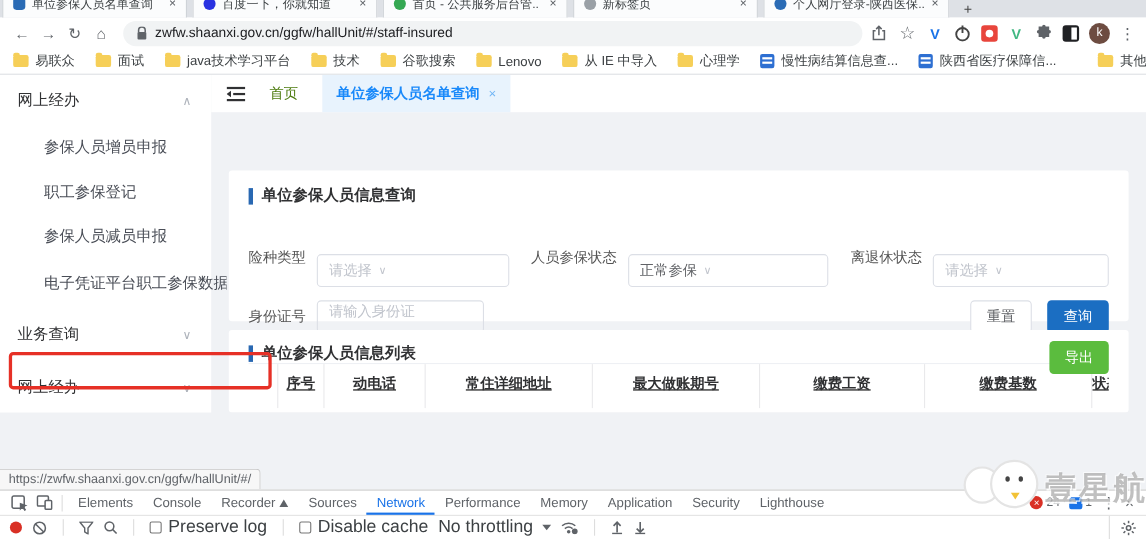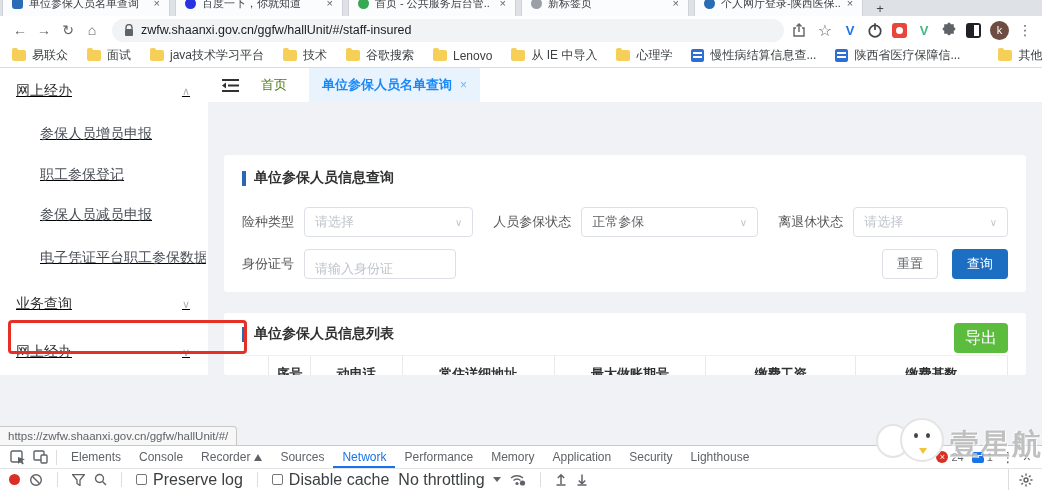--- a/index.html
+++ b/index.html
@@ -36,60 +36,60 @@
   .siteic { width:13px; height:13px; background:#2d6fd2; border-radius:2px; position:relative; flex-shrink:0; }
   .siteic:before { content:""; position:absolute; left:2px; top:3px; width:9px; height:2px; background:#fff; }
   .siteic:after { content:""; position:absolute; left:2px; top:7px; width:9px; height:2px; background:#fff; }
   .bmsep { width:1px; height:14px; background:#dadce0; margin-left:auto; }
 
   
   .page { position:relative; height:377px; background:#f0f2f5; overflow:hidden; }
   .appheader { height:70px; background:#2968b2; color:#fff; display:flex; align-items:center; padding-left:26px; font-size:22px; font-weight:bold; letter-spacing:1px; }
   .pagebody { display:flex; height:307px; }
 
-  .sidebar { width:208px; background:#fff; flex-shrink:0; position:relative; z-index:4; font-size:14px;text-decoration:underline; }
+  .sidebar { width:192px; background:#fff; flex-shrink:0; position:relative; z-index:4; font-size:14px; }
   .sgroup { height:46px; display:flex; align-items:center; justify-content:space-between; padding:0 18px 0 16px; color:#303133; }
   .schild { height:41px; display:flex; align-items:center; padding-left:40px; color:#4a4e57; white-space:nowrap; }
   .schild.h40 { height:40px; }
   .schild.long { height:45px; width:206px; overflow:hidden; }
   .sgroup.g2 { height:48px; }
   .chev { color:#aeb3bb; font-size:11px; }
 
   .redbox { position:absolute; left:8px; top:252px; width:239px; height:34px; border:3px solid #e63026; border-radius:4px; z-index:8; pointer-events:none; }
 
   .main { flex:1; min-width:0; display:flex; flex-direction:column; }
   .viewtabs { height:34px; background:#fff; display:flex; align-items:center; gap:22px; padding-left:14px; flex-shrink:0; }
   .foldic { display:flex; align-items:center; }
   .vt-home { color:#4d7c0f; font-size:13px; }
   .vt-active { height:34px; display:flex; align-items:center; gap:8px; background:#e8f3fd; color:#1989fa; font-weight:bold; font-size:13px; padding:0 13px; }
   .vt-active .x { font-weight:normal; color:#6fb4f5; font-size:12px; }
 
-  .content { flex:1; padding:53px 16px 0; display:flex; flex-direction:column; gap:21px; overflow:hidden; }
+  .content { flex:1; padding:53px 16px 0; display:flex; flex-direction:column; gap:8px; overflow:hidden; }
   .card { background:#fff; border-radius:3px; }
   .card1 { height:137px; padding:14px 18px 0; }
   .card2 { flex:1; padding:12px 18px 0; position:relative; overflow:hidden; }
   .sectitle { display:flex; align-items:center; gap:8px; font-size:14px; font-weight:bold; color:#303133; }
   .secbar { width:4px; height:15px; background:#2968b2; flex-shrink:0; }
 
   .frow { display:flex; align-items:center; font-size:13px; color:#555; }
   .frow1 { margin-top:20px; }
   .frow2 { margin-top:12px; }
   .flabel { margin-right:10px; white-space:nowrap; }
-  .sel { height:30px; border:1px solid #dcdfe6; border-radius:4px; display:flex; align-items:center; justify-content:space-between; padding:0 10px; background:#fff; }
+  .sel { height:30px; border:1px solid #dcdfe6; border-radius:4px; display:flex; align-items:center; justify-content:flex-start; padding:0 10px; background:#fff;margin-top:24px; }
   .w1{width:175px; margin-right:20px;} .w2{width:183px; margin-right:20px;} .w3{width:160px;}
   .ph { color:#c0c4cc; } .val { color:#606266; }
   .car { color:#c0c4cc; font-size:10px; margin-left:6px; }
-  .inp { width:152px; height:30px; border:1px solid #dcdfe6; border-radius:4px; display:flex; align-items:flex-end; padding:0 10px; color:#c0c4cc; }
+  .inp { width:152px; height:30px; border:1px solid #dcdfe6; border-radius:4px; display:flex; align-items:flex-start; padding:0 10px; color:#c0c4cc; }
   .spacer { flex:1; }
   .btn { height:30px; border-radius:4px; font-size:13px; display:flex; align-items:center; justify-content:center; cursor:pointer; }
   .btn-reset { width:56px; background:#fff; border:1px solid #dcdfe6; color:#606266; }
   .btn-query { width:56px; background:#1b6ec2; color:#fff; margin-left:14px; }
-  .btn-export { width:54px; height:30px; background:#5bbc3e; color:#fff; border-radius:4px; font-size:16px; display:flex; align-items:center; justify-content:center; position:absolute; right:18px; top:10px; }
-
-  .thead { display:flex; margin-top:12px; border-top:1px solid #eef0f4; }
+  .btn-export { width:54px; height:30px; background:#5bbc3e; color:#fff; border-radius:4px; font-size:13px; display:flex; align-items:center; justify-content:center; position:absolute; right:18px; top:10px; }
+
+  .thead { display:flex; border-top:1px solid #eef0f4;text-decoration:underline; }
   .th { height:40px; padding-top:9px; text-align:center; font-size:13px; font-weight:bold; color:#303133; border-left:1px solid #e9e9eb; white-space:nowrap; overflow:hidden; }
   .th:first-child { border-left:none; }
   .tc0{width:26px;} .tc1{width:42px;} .tc2{width:92px;} .tc3{width:152px;} .tc4{width:152px;} .tc5{width:150px;} .tc6{width:152px;} .tc7{flex:1;}
 
   .statusbubble { position:absolute; left:0; bottom:0; height:19px; background:#f7f7f7; border:1px solid #c8c8c8; border-left:none; border-bottom:none; border-top-right-radius:4px; display:flex; align-items:center; padding:0 8px; font-size:11.5px; color:#5f6368; z-index:9; }
 
   
   .watermark { position:absolute; left:876px; top:416px; width:160px; height:52px; z-index:40; pointer-events:none; }
   .wface { position:absolute; background:#fff; border:2px solid #e4e4e4; border-radius:50%; }
   .wf1 { width:34px; height:34px; left:0; top:8px; }

